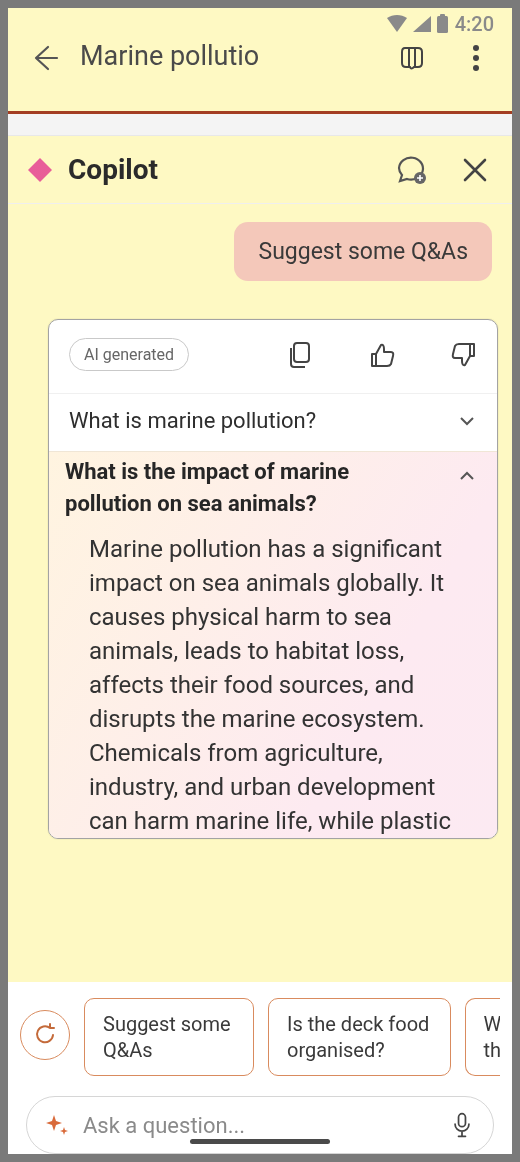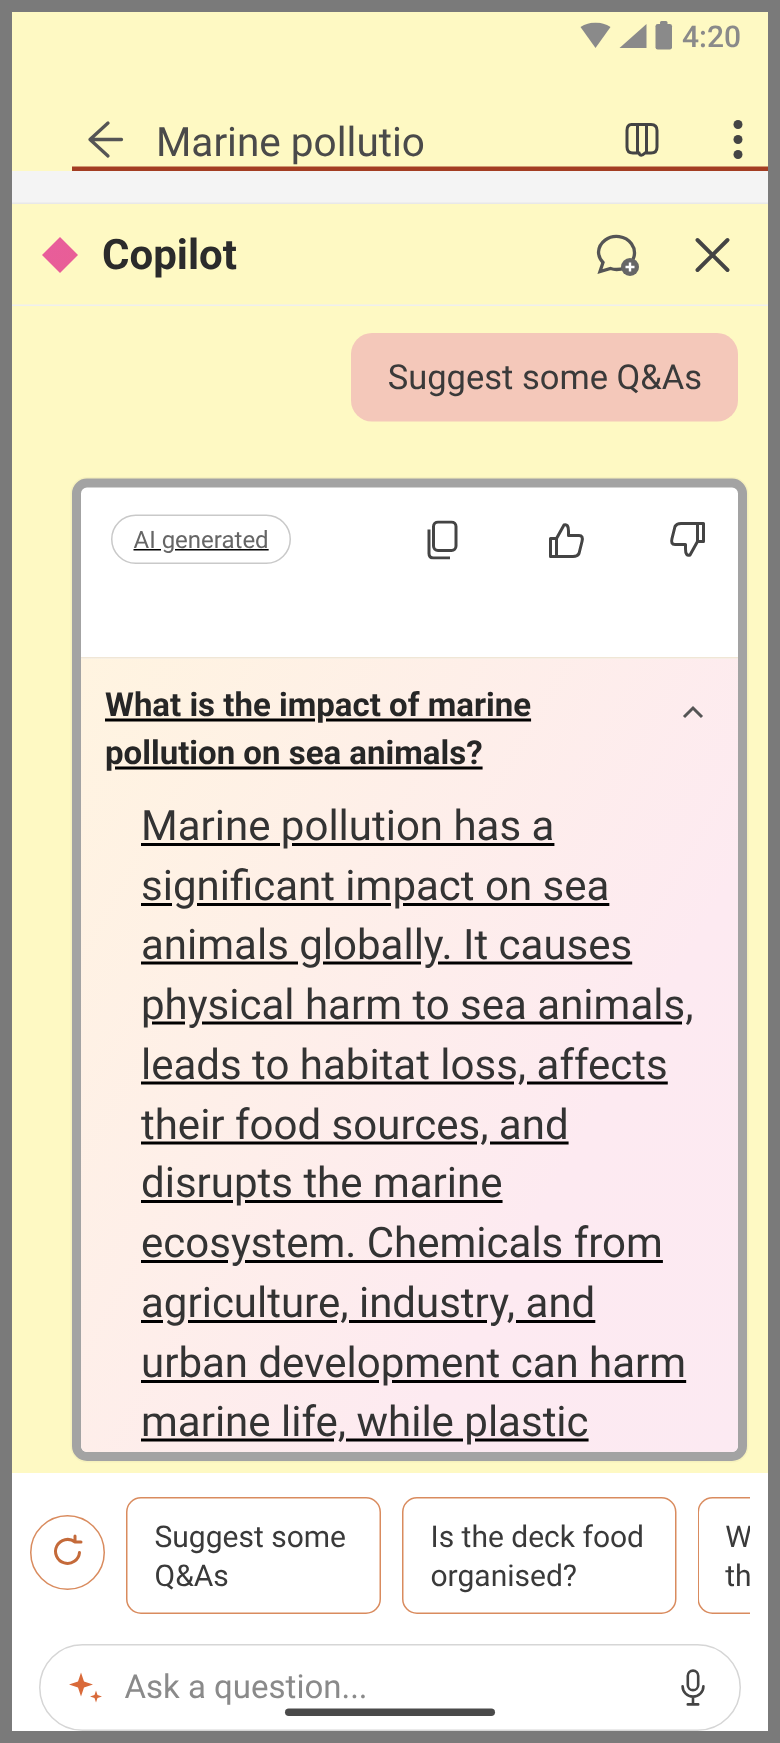--- a/index.html
+++ b/index.html
@@ -8,70 +8,69 @@
     width: 520px; height: 1162px; background: #fef9c3;
     border: 8px solid #7a7a7a; position: relative; overflow: hidden;
     display: flex; flex-direction: column;
   }
   .status-bar {
     height: 32px; display: flex; justify-content: flex-end; align-items: center;
     padding: 0 18px; gap: 6px; color: #8a8a8a; font-size: 20px; font-weight: 500;
   }
   .status-icons { display: flex; align-items: center; gap: 4px; }
   .app-header {
-    height: 74px; display: flex; align-items: flex-end; padding: 0 2px;
-    border-bottom: 3px solid #a33d22; gap: 18px; margin-left: 40px;
+    height: 74px; display: flex; align-items: flex-start; padding: 0 18px;
+    border-bottom: 3px solid #a33d22; gap: 18px;
   }
   .back-arrow { width: 36px; height: 36px; display:flex; align-items:center; justify-content:center; }
   .app-title { font-size: 27px; color: #4a4a4a; flex: 1; white-space: nowrap; overflow: hidden; }
   .header-icon { width: 36px; height: 36px; display:flex; align-items:center; justify-content:center; }
   .gap-strip { height: 22px; background: #f4f4f4; border-bottom: 1px solid #e8e8e8; }
   .copilot-header {
     height: 68px; display: flex; align-items: center; padding: 0 20px 0 18px; gap: 14px;
     border-bottom: 1px solid #efefef;
   }
   .copilot-logo { width: 28px; height: 28px; }
   .copilot-title { font-size: 28px; font-weight: 700; color: #2b2b2b; flex: 1; }
   .chat-plus, .close-x { width: 34px; height: 34px; display:flex; align-items:center; justify-content:center; }
   .chat-area { flex: 1; overflow: hidden; padding: 18px 14px 0 14px; display:flex; flex-direction:column; }
   .user-bubble {
     align-self: flex-end; background: #f4c8ba; color: #3a3a3a;
     font-size: 23px; padding: 16px 24px; border-radius: 14px; margin-right: 6px;
   }
   .response-card {
-    margin-top: 38px; background: #fff; border: 6px solid #a3a3a3; border-radius: 10px;
+    margin-top: 38px; background: #fff; border: 1px solid #a3a3a3; border-radius: 10px;
     box-shadow: 0 0 0 1px rgba(0,0,0,0.03);
     display:flex; flex-direction:column; overflow:hidden;
-    margin-left: 26px; margin-right: 0; text-decoration: underline;
+    margin-left: 26px; margin-right: 0;
   }
   .response-top {
     display:flex; align-items:center; gap: 28px; padding: 18px 20px 22px 20px;
   }
   .ai-badge {
     border: 1px solid #c9c9c9; border-radius: 18px; padding: 6px 14px;
     font-size: 16px; color: #666;
   }
   .resp-actions { margin-left: auto; display:flex; gap: 56px; }
   .resp-icon { width: 26px; height: 26px; display:flex; align-items:center; justify-content:center; }
   .resp-heading { font-size: 23px; color: #2e2e2e; padding: 14px 20px 26px 20px; }
   .qa-row {
     display:flex; align-items:center; justify-content:space-between;
     padding: 14px 20px 18px 20px; font-size: 22px; color: #2e2e2e;
     border-top: 1px solid #f0f0f0;
   }
   .qa-expanded {
     background: linear-gradient(120deg, #fff4e0 0%, #fdeaf1 70%, #fceaf2 100%);
     border-top: 1px solid #f0e6d6;
-    padding: 16px 20px 0 16px;
-    margin-top: 40px;
+    padding: 4px 20px 0 16px;
   }
   .qa-exp-head { display:flex; align-items:flex-start; justify-content:space-between; gap: 12px;}
   .qa-exp-q { font-size: 22px; font-weight: 700; color: #262626; line-height: 1.45; max-width: 360px;}
   .qa-exp-body {
-    font-size: 28px; color: #333; line-height: 1.42; padding: 12px 6px 0 24px;
+    font-size: 24px; color: #333; line-height: 1.42; padding: 12px 6px 0 24px;
   }
   .bottom-panel { background: #fff; padding: 16px 12px 0 12px; }
   .suggestion-row { display:flex; align-items:stretch; gap: 14px; overflow:hidden; }
   .regen-btn {
     width: 50px; height: 50px; border: 1.5px solid #d98b5e; border-radius: 50%;
     display:flex; align-items:center; justify-content:center; flex-shrink:0;
     margin-top: 12px;
   }
   .sugg-chip {
     border: 1.5px solid #d98b5e; border-radius: 10px; padding: 12px 18px;
@@ -183,20 +182,26 @@
           </div>
           <div class="resp-icon">
             <svg width="26" height="26" viewBox="0 0 26 26">
                 <path d="M19 14 L19 2 L23 2 L23 14 Z M19 14 L14 23 Q11 24 11 19 L11 16 L4 16 Q1 16 2 12 L4 4 Q5 2 8 2 L19 2" fill="none" stroke="#444" stroke-width="2" stroke-linejoin="round"></path>
               </svg>
           </div>
         </div>
       </div>
 
 
+      <div class="qa-row">
+        <span>What is marine pollution?</span>
+        <svg class="chev" viewBox="0 0 20 20">
+            <path d="M4 7 L10 13 L16 7" fill="none" stroke="#555" stroke-width="2"></path>
+          </svg>
+      </div>
 
       <div class="qa-expanded">
         <div class="qa-exp-head">
           <div class="qa-exp-q">What is the impact of marine pollution on sea animals?</div>
           <svg class="chev" style="margin-top:10px; flex-shrink:0;" viewBox="0 0 20 20">
               <path d="M4 13 L10 7 L16 13" fill="none" stroke="#555" stroke-width="2"></path>
             </svg>
         </div>
         <div class="qa-exp-body">Marine pollution has a significant impact on sea animals globally. It causes physical harm to sea animals, leads to habitat loss, affects their food sources, and disrupts the marine ecosystem. Chemicals from agriculture, industry, and urban development can harm marine life, while plastic</div>
       </div>

